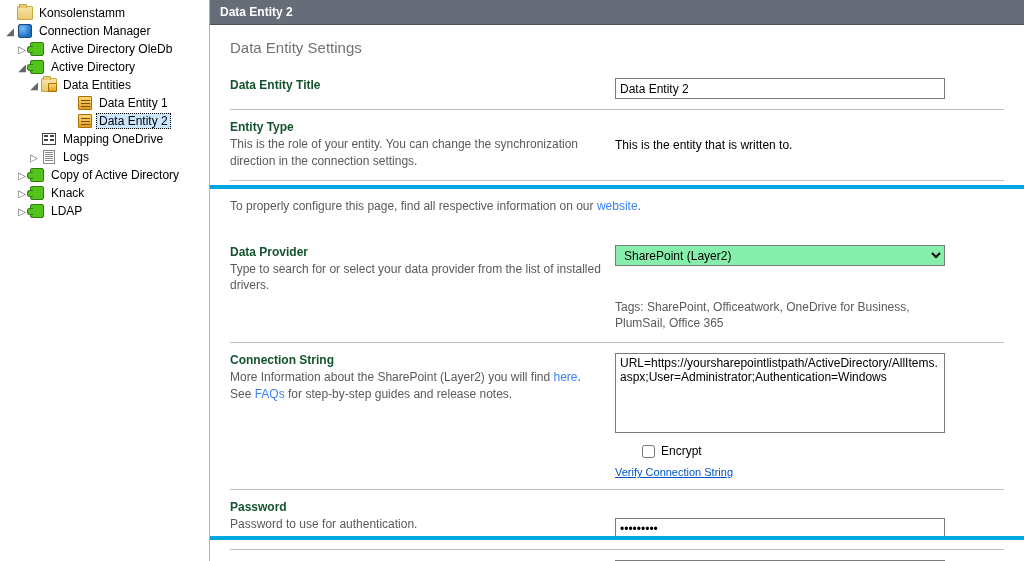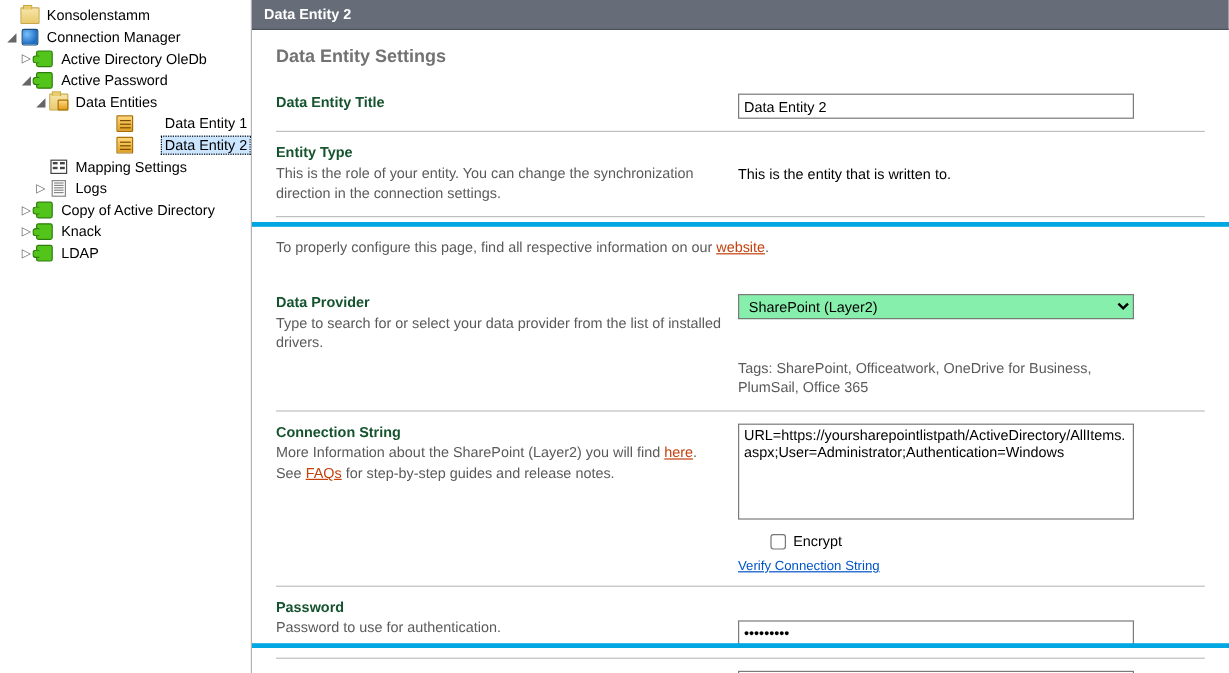--- a/index.html
+++ b/index.html
@@ -13,21 +13,21 @@
 .tree-item .expander { width:12px; height:12px; display:flex; align-items:center; justify-content:center; font-size:10px; color:#666; margin-right:1px; }
 .tree-item .expander.blank { visibility:hidden; }
 .tree-item .icon { width:16px; height:16px; margin-right:3px; display:flex; align-items:center; justify-content:center; }
 .tree-item .label { padding:1px 3px; }
 .tree-item.selected .label { border:1px dotted #000; background:#cde6ff; padding:0 2px; }
 
 
 .d0 { padding-left:4px; }
 .d1 { padding-left:16px; }
 .d2 { padding-left:28px; }
-.d3 { padding-left:64px;justify-content:space-between; }
+.d3 { padding-left:64px; }
 
 .ico-folder { width:16px; height:14px; background:linear-gradient(#f6e4a8,#eacb6e); border:1px solid #c9a843; border-radius:1px; position:relative; }
 .ico-folder::before{ content:""; position:absolute; top:-3px; left:1px; width:6px; height:3px; background:#eacb6e; border:1px solid #c9a843; border-bottom:none; border-radius:1px 1px 0 0;}
 .ico-mgr { width:14px; height:14px; background:radial-gradient(circle at 30% 30%, #7abfff, #1f6fc1 70%); border:1px solid #1a4d80; border-radius:2px; }
 .ico-puzzle { width:14px; height:14px; background:#52c41a; border:1px solid #2e7d0d; border-radius:2px; position:relative; }
 .ico-puzzle::after{content:"";position:absolute;top:3px;left:-4px;width:5px;height:5px;background:#52c41a;border:1px solid #2e7d0d;border-right:none;border-radius:3px 0 0 3px;}
 .ico-de-folder { width:16px; height:14px; background:linear-gradient(#f6e4a8,#eacb6e); border:1px solid #c9a843; border-radius:1px; position:relative; }
 .ico-de-folder::before{content:"";position:absolute;top:-3px;left:1px;width:6px;height:3px;background:#eacb6e;border:1px solid #c9a843;border-bottom:none;border-radius:1px 1px 0 0;}
 .ico-de-folder::after{content:"";position:absolute;bottom:-1px;right:-1px;width:7px;height:7px;background:linear-gradient(#ffd77a,#e0a020);border:1px solid #a96f00;border-radius:1px;}
 .ico-entity { width:14px;height:14px;background:linear-gradient(#ffd77a,#e0a020);border:1px solid #a96f00;border-radius:1px; position:relative;}
@@ -35,41 +35,41 @@
 .ico-mapping { width:14px;height:12px;border:1px solid #444; background:#fff; position:relative;}
 .ico-mapping::before{content:"";position:absolute;top:1px;left:1px;width:4px;height:2px;background:#444;box-shadow:0 4px 0 #444,6px 0 0 #444,6px 4px 0 #444;}
 .ico-logs { width:12px;height:14px;background:#fff;border:1px solid #888;position:relative;}
 .ico-logs::before{content:"";position:absolute;top:1px;left:1px;width:8px;height:1px;background:#888;box-shadow:0 2px 0 #888,0 4px 0 #888,0 6px 0 #888,0 8px 0 #888;}
 
 
 .right-panel { flex:1; display:flex; flex-direction:column; }
 .page-header { background:#666d79; color:#fff; font-weight:bold; font-size:12px; padding:5px 10px; border-bottom:1px solid #4a505a;}
 .page-body { flex:1; overflow:auto; padding:14px 20px 12px 20px; }
 
-.section-title { font-family: Verdana, sans-serif; font-weight:bold; font-size:15px; color:#727272; margin-bottom:12px; }
+.section-title { font-family: Verdana, sans-serif; font-weight:normal; font-size:15px; color:#727272; margin-bottom:12px; }
 
 .row { display:flex; border-top:1px solid #bfbfbf; padding:10px 0; }
 .row.first { border-top:none; }
 .row .left { width:385px; flex:none; padding-right:12px;}
 .row .rightcol { flex:1; }
 .field-title { font-weight:bold; font-size:12px; color:#14532d; margin-bottom:2px; }
 .field-desc { font-size:12px; color:#5a5a5a; line-height:1.4; }
 
 input[type=text], textarea, select, input[type=password] { font-family:inherit; font-size:12px; border:1px solid #7a7a7a; padding:2px 4px; background:#fff; }
 input[type=text] { width:330px; height:21px; }
 input[type=password]{ width:330px; height:21px; }
 select { width:330px; height:21px; background:#86efac;}
 textarea { width:330px; height:80px; resize:none; overflow-y:scroll; }
 
 .tags-text { font-size:12px; color:#5a5a5a; margin-top:33px; max-width:335px; line-height:1.4;}
 
 .encrypt-row { margin-top:8px; display:flex; align-items:center; font-size:12px;padding-left:27px; }
 .encrypt-row input { margin-right:6px; }
 
-a.link { color:#c2410c; text-decoration:underline; cursor:pointer;}
+a.link { color:#3b82f6; cursor:pointer;}
 .verify-link{ display:inline-block; margin-top:8px; color:#0054c8; text-decoration:underline; font-size:11px;}
 
 
 .highlight-box { position:relative; }
 .highlight-frame { position:absolute; border:4px solid #00a7e1; pointer-events:none;}
 </style>
 </head>
 <body>
 
 <div class="app">
@@ -94,21 +94,21 @@
       <span class="icon">
           <span class="ico-puzzle"></span>
         </span>
       <span class="label">Active Directory OleDb</span>
     </div>
     <div class="tree-item d1">
       <span class="expander">◢</span>
       <span class="icon">
           <span class="ico-puzzle"></span>
         </span>
-      <span class="label">Active Password</span>
+      <span class="label">Active Directory</span>
     </div>
     <div class="tree-item d2">
       <span class="expander">◢</span>
       <span class="icon">
           <span class="ico-de-folder"></span>
         </span>
       <span class="label">Data Entities</span>
     </div>
     <div class="tree-item d3">
       <span class="expander blank">▷</span>
@@ -122,21 +122,21 @@
       <span class="icon">
           <span class="ico-entity"></span>
         </span>
       <span class="label">Data Entity 2</span>
     </div>
     <div class="tree-item d2">
       <span class="expander blank">▷</span>
       <span class="icon">
           <span class="ico-mapping"></span>
         </span>
-      <span class="label">Mapping Settings</span>
+      <span class="label">Mapping OneDrive</span>
     </div>
     <div class="tree-item d2">
       <span class="expander">▷</span>
       <span class="icon">
           <span class="ico-logs"></span>
         </span>
       <span class="label">Logs</span>
     </div>
     <div class="tree-item d1">
       <span class="expander">▷</span>

